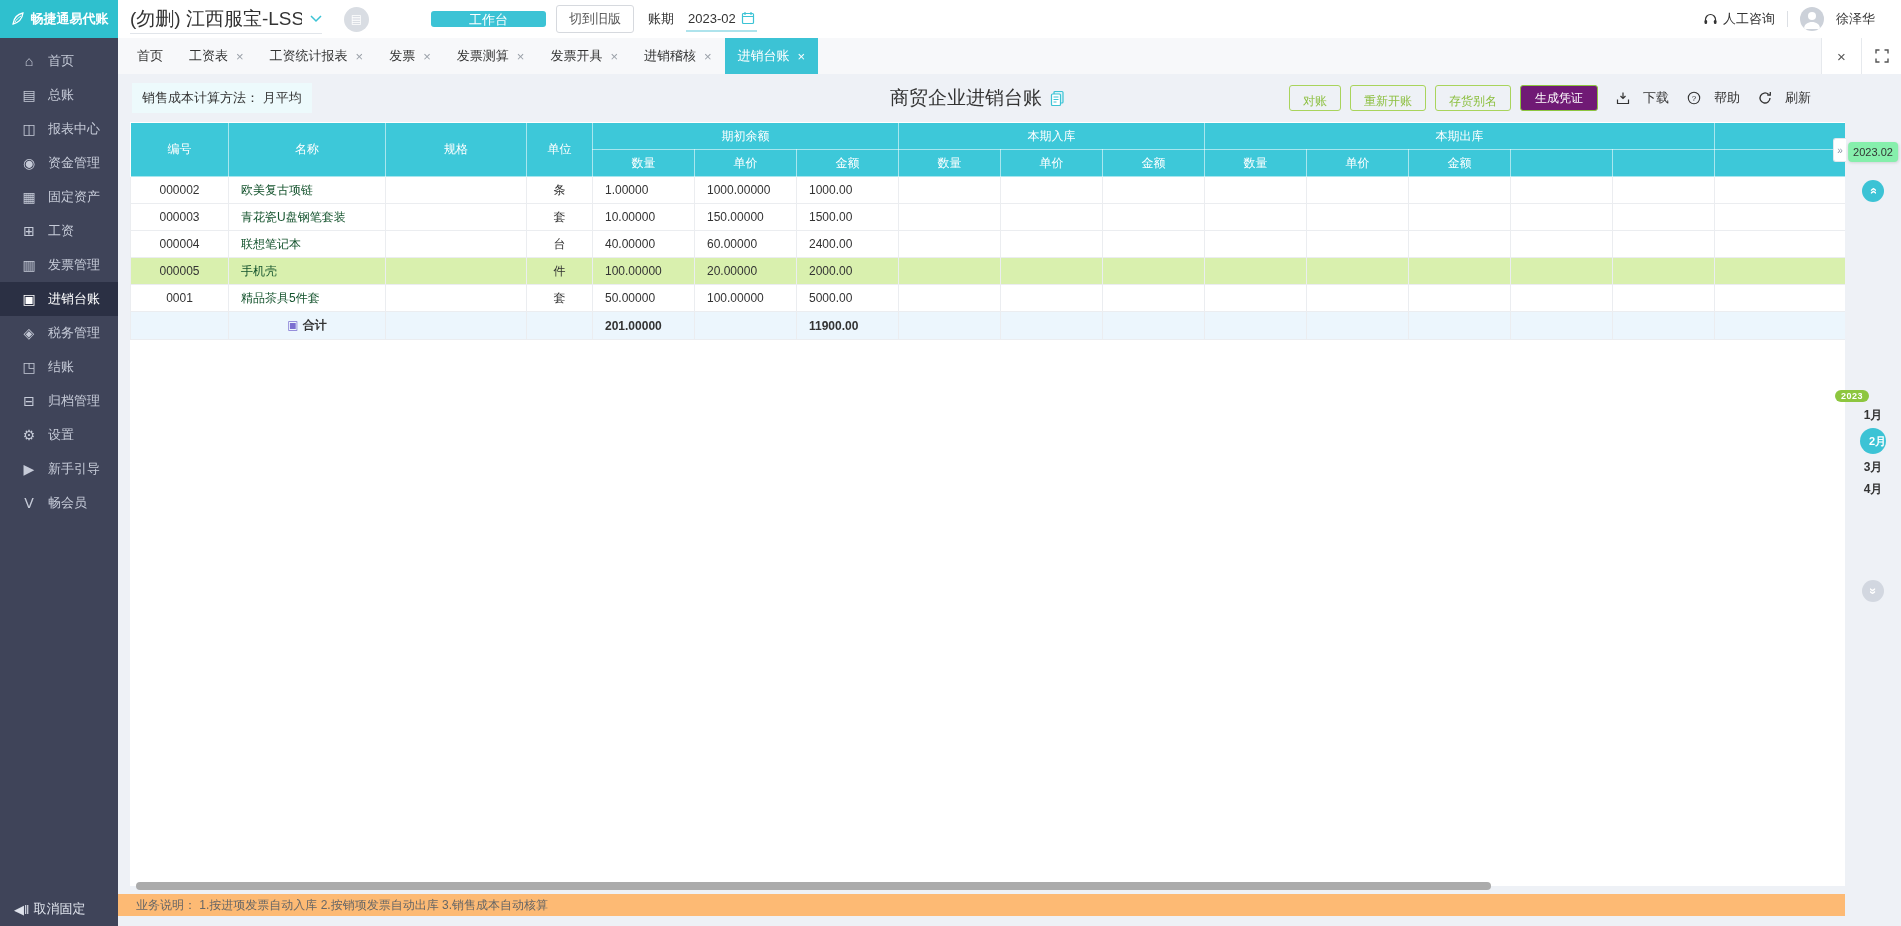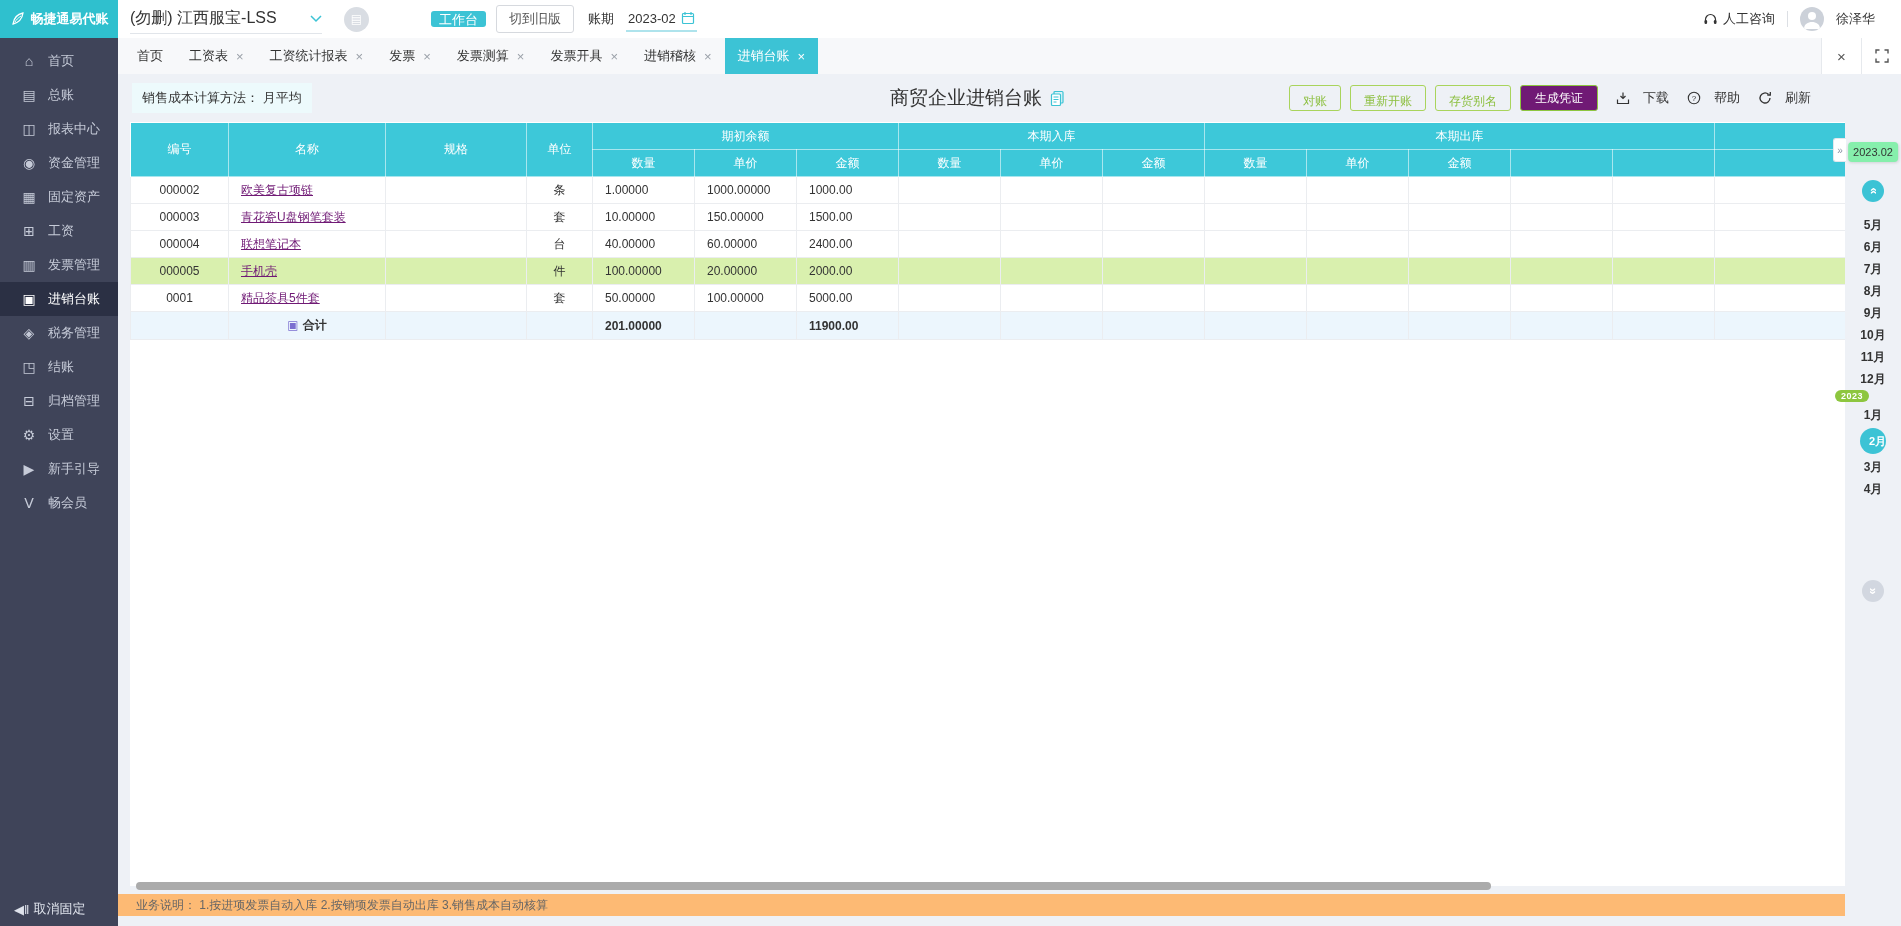--- a/index.html
+++ b/index.html
@@ -2,24 +2,24 @@
 <html><head>
 <meta charset="utf-8">
 <style>
   *{margin:0;padding:0;box-sizing:border-box}
   html,body{width:1901px;height:926px;overflow:hidden}
   body{font-family:"Liberation Sans","DejaVu Sans",sans-serif;background:#eef1f6;position:relative;color:#333}
 
   
   .topbar{position:absolute;top:0;left:0;right:0;height:38px;background:#fff;display:flex;align-items:center;z-index:30}
   .logo{width:118px;height:38px;background:#2fc0ce;color:#fff;display:flex;align-items:center;justify-content:center;gap:5px;font-size:13px;font-weight:bold;flex:0 0 auto}
-  .company{display:flex;align-items:center;gap:8px;margin-left:12px;width:192px;border-bottom:1px solid #e1e5ea;height:30px;font-size:16px;cursor:pointer}
+  .company{display:flex;align-items:center;gap:8px;margin-left:12px;width:192px;border-bottom:1px solid #e1e5ea;height:30px;font-size:19px;cursor:pointer}
   .company .lbl{flex:1;white-space:nowrap;overflow:hidden}
   .round-ic{width:25px;height:25px;border-radius:50%;background:#d9dde3;color:#fff;display:flex;align-items:center;justify-content:center;font-size:12px;margin-left:22px;cursor:pointer}
-  .btn-workbench{margin-left:62px;background:#3cc3d5;color:#fff;border:none;border-radius:3px;height:16px;padding:0 8px;font-size:13px;cursor:pointer}
+  .btn-workbench{margin-left:62px;background:#3cc3d5;color:#fff;border:none;border-radius:3px;height:16px;padding:0 38px;font-size:13px;cursor:pointer}
   .btn-old{margin-left:10px;background:#fff;color:#555;border:1px solid #d6d9de;border-radius:3px;height:28px;padding:0 12px;font-size:13px;cursor:pointer}
   .period{margin-left:14px;font-size:13px;color:#333}
   .period-val{margin-left:12px;display:flex;align-items:center;gap:5px;font-size:13px;border-bottom:2px solid #aee3ec;padding:4px 2px;cursor:pointer}
   .topbar-right{margin-left:auto;display:flex;align-items:center;gap:12px;padding-right:26px}
   .support{display:flex;align-items:center;gap:5px;font-size:13px;color:#333;cursor:pointer}
   .tb-divider{width:1px;height:16px;background:#dcdfe4}
   .avatar{width:24px;height:24px;border-radius:50%;background:#ccd1d9;overflow:hidden;display:flex;align-items:flex-end;justify-content:center}
   .username{font-size:13px;color:#333}
 
   
@@ -53,21 +53,21 @@
 
   
   .card{position:absolute;left:12px;top:48px;bottom:40px;width:1715px;background:#fff;overflow:hidden}
   table{border-collapse:collapse;table-layout:fixed;width:1715px;font-size:12px;color:#333}
   thead th{background:#3dc8d9;color:#fff;font-weight:normal;height:27px;border:1px solid rgba(255,255,255,.55);font-size:12px;text-align:center}
   tbody td{height:27px;border:1px solid #ebedf0;padding:0 12px;background:transparent;overflow:hidden;white-space:nowrap}
   tbody tr.hl td{background:#d9f0ae}
   tbody tr.sum td{background:#ecf6fd;font-weight:bold;height:28px}
   td.c{text-align:center}
   td.num{}
-  .cell-link{color:#701a75;text-decoration:underline;cursor:pointer}
+  .cell-link{color:#14532d;cursor:pointer}
   .sum-ic{color:#7b6fd0;margin-right:4px;font-weight:normal}
 
   
   .hscroll{position:absolute;left:18px;bottom:36px;width:1355px;height:8px;background:#ababab;border-radius:4px;cursor:pointer;z-index:5}
 
   
   .footer{position:absolute;left:0;right:0;bottom:10px;height:22px;background:#fdba74;display:flex;align-items:center;padding-left:18px;font-size:12px;color:#666}
 
   
   .rail{position:absolute;top:0;right:0;bottom:0;width:56px;background:#eef1f6;z-index:10}
@@ -474,30 +474,20 @@
     <div class="hscroll"></div>
 
     <div class="rail">
       <div class="collapse-tab">
           <span>»</span>
         </div>
       <div class="period-box">2023.02</div>
       <div class="scroll-circle scroll-up">
           <span class="g">»</span>
         </div>
-      <div class="months-top">
-          <div class="month">5月</div>
-          <div class="month">6月</div>
-          <div class="month">7月</div>
-          <div class="month">8月</div>
-          <div class="month">9月</div>
-          <div class="month">10月</div>
-          <div class="month">11月</div>
-          <div class="month">12月</div>
-        </div>
       <div class="year-badge">2023</div>
       <div class="months-bottom">
           <div class="month">1月</div>
           <div class="month-active">2月</div>
           <div class="month">3月</div>
           <div class="month">4月</div>
         </div>
       <div class="scroll-circle scroll-down">
           <span class="g">»</span>
         </div>

